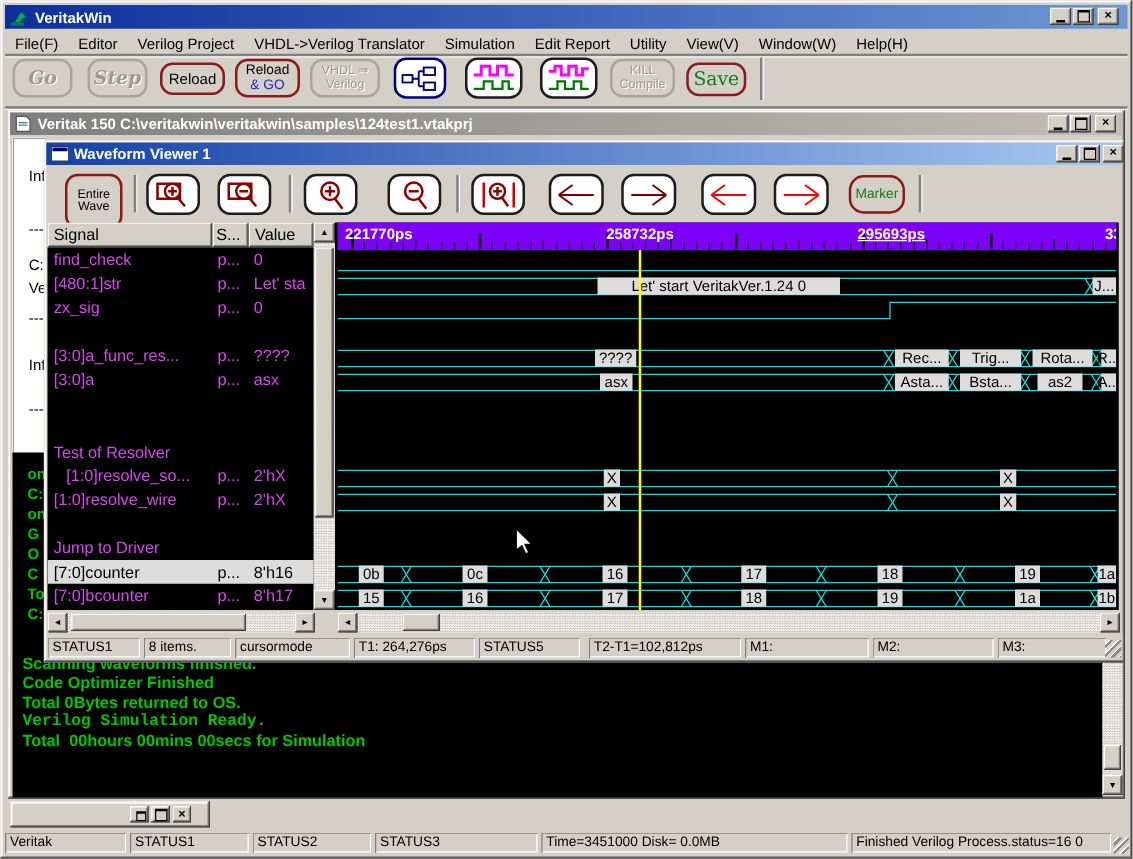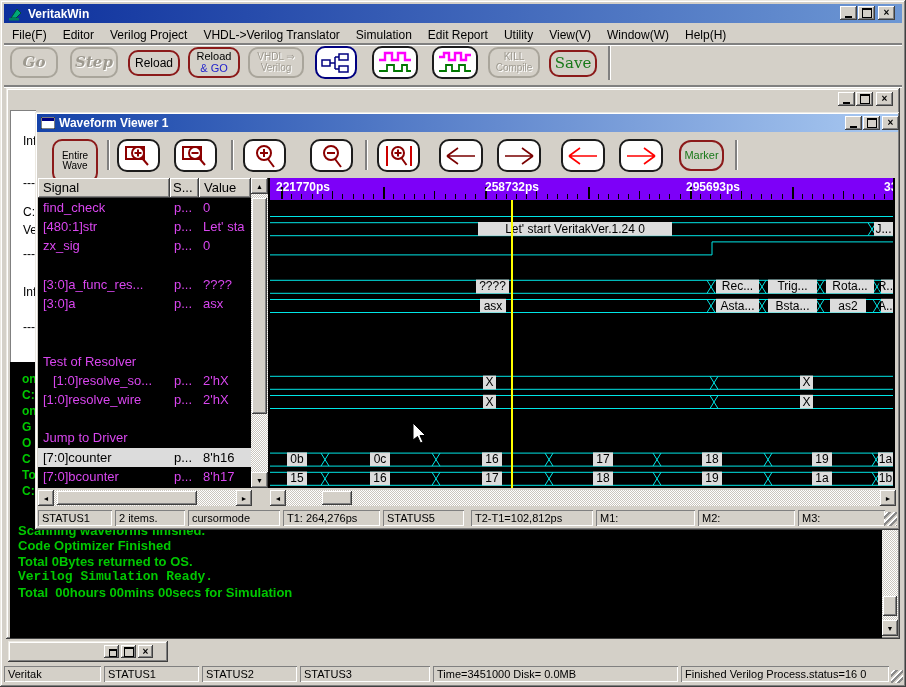--- a/index.html
+++ b/index.html
@@ -102,20 +102,28 @@
   <button class="rbtn gray" style="left:488px;top:47px;width:52px;height:31px;font-size:10px">
     <span>KILL</span>
     <span>Compile</span>
   </button>
   <button class="rbtn" style="left:549px;top:50px;width:48px;height:27px;font-family:'DejaVu Serif',serif;font-size:15px;color:#187818">Save</button>
   <div class="vsep" style="left:608px;top:46px;height:34px"></div>
   <div class="hgroove" style="left:4px;top:85px;width:898px"></div>
 
   <div class="abs" style="left:0;top:0;width:906px;height:687px;z-index:1">
     <div class="abs raised" style="left:6px;top:88px;width:894px;height:551px"></div>
+    <div class="abs titlebar grad-inactive" style="left:8px;top:90px;width:890px;height:18px">
+      <svg width="14" height="14">
+          <polygon points="1,1 9,1 12,4 12,13 1,13" fill="#fff" stroke="#555"></polygon>
+          <line x1="3" y1="6" x2="10" y2="6" stroke="#2a7fbf"></line>
+          <line x1="3" y1="8" x2="10" y2="8" stroke="#2aa05f"></line>
+        </svg>
+      <span>Veritak 150 C:\veritakwin\veritakwin\samples\124test1.vtakprj</span>
+    </div>
     <div class="tbtn" style="left:838px;top:92px">
         <div class="g-min"></div>
       </div>
     <div class="tbtn" style="left:856px;top:92px">
         <div class="g-max"></div>
       </div>
     <div class="tbtn" style="left:876px;top:92px">
         <span>×</span>
       </div>
 
@@ -379,21 +387,21 @@
         <div class="tick" style="left: 542.3px; width: 1px; height: 5px;"></div>
         <div class="tick" style="left: 552.5px; width: 1px; height: 5px;"></div>
         <div class="tick" style="left: 562.7px; width: 1px; height: 5px;"></div>
         <div class="tick" style="left: 572.9px; width: 1px; height: 8px;"></div>
         <div class="tick" style="left: 583.2px; width: 1px; height: 5px;"></div>
         <div class="tick" style="left: 593.4px; width: 1px; height: 5px;"></div>
         <div class="tick" style="left: 603.6px; width: 1px; height: 5px;"></div>
         <div class="tick" style="left: 613.8px; width: 1px; height: 5px;"></div>
         <div class="rlabel" style="left: 6px;">221770ps</div>
         <div class="rlabel" style="left: 215px;">258732ps</div>
-        <div class="rlabel" style="left: 416px;">295693ps</div>
+        <div class="rlabel" style="left: 416px; text-decoration: underline;">295693ps</div>
         <div class="rlabel" style="left: 614px;">33</div>
       </div>
     <svg class="abs" style="left:270px;top:200px" width="623" height="288" id="wavesvg">
         <line x1="0" y1="16.5" x2="623" y2="16.5" stroke="#00e6e6"></line>
         <line x1="0" y1="22.7" x2="623" y2="22.7" stroke="#00e6e6"></line>
         <line x1="0" y1="35.7" x2="623" y2="35.7" stroke="#00e6e6"></line>
         <line x1="598" y1="22.7" x2="606" y2="35.7" stroke="#00e6e6"></line>
         <line x1="598" y1="35.7" x2="606" y2="22.7" stroke="#00e6e6"></line>
         <rect x="208" y="22" width="194" height="13.8" fill="#dcdcdc"></rect>
         <text x="305" y="32.8" text-anchor="middle" font-size="12" fill="#000" font-family="Liberation Sans, sans-serif">Let' start VeritakVer.1.24 0</text>
@@ -532,21 +540,21 @@
         </div>
       <div class="thumb" style="left:52px;top:1px;width:30px;height:14px"></div>
       <div class="sb-btn" style="left:610px;top:0;width:16px;height:16px">
           <span>►</span>
         </div>
     </div>
 
     <div class="abs" style="left:37px;top:508px;width:861px;height:20px;background:#d4d0c8"></div>
     <div id="wvStatus">
         <div class="panel" style="left: 38px; top: 510px; width: 74px; height: 16px;">STATUS1</div>
-        <div class="panel" style="left: 115px; top: 510px; width: 70px; height: 16px;">2 items.</div>
+        <div class="panel" style="left: 115px; top: 510px; width: 70px; height: 16px;">8 items.</div>
         <div class="panel" style="left: 188px; top: 510px; width: 92px; height: 16px;">cursormode</div>
         <div class="panel" style="left: 283px; top: 510px; width: 97px; height: 16px;">T1: 264,276ps</div>
         <div class="panel" style="left: 383px; top: 510px; width: 81px; height: 16px;">STATUS5</div>
         <div class="panel" style="left: 471px; top: 510px; width: 122px; height: 16px;">T2-T1=102,812ps</div>
         <div class="panel" style="left: 596px; top: 510px; width: 99px; height: 16px;">M1:</div>
         <div class="panel" style="left: 698px; top: 510px; width: 97px; height: 16px;">M2:</div>
         <div class="panel" style="left: 798px; top: 510px; width: 87px; height: 16px;">M3:</div>
       </div>
     <div class="abs grip" style="left:884px;top:512px;width:13px;height:14px"></div>
   </div>

